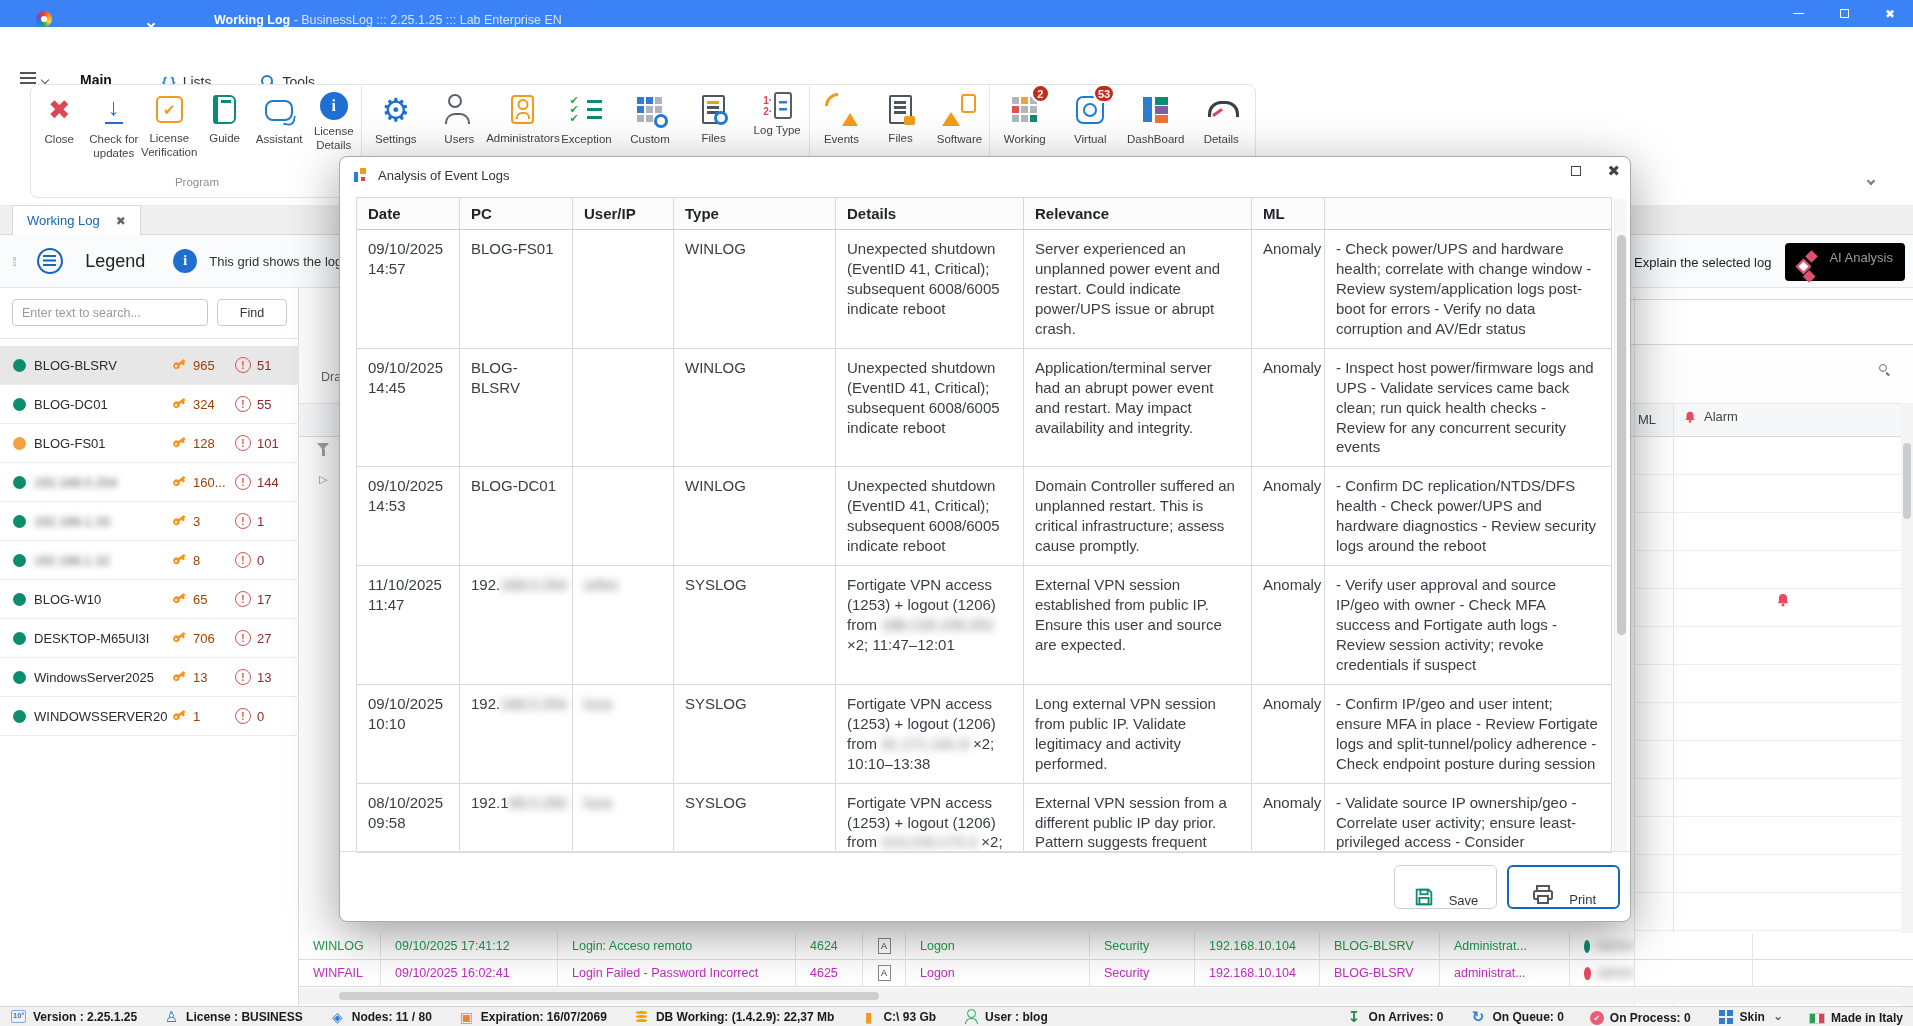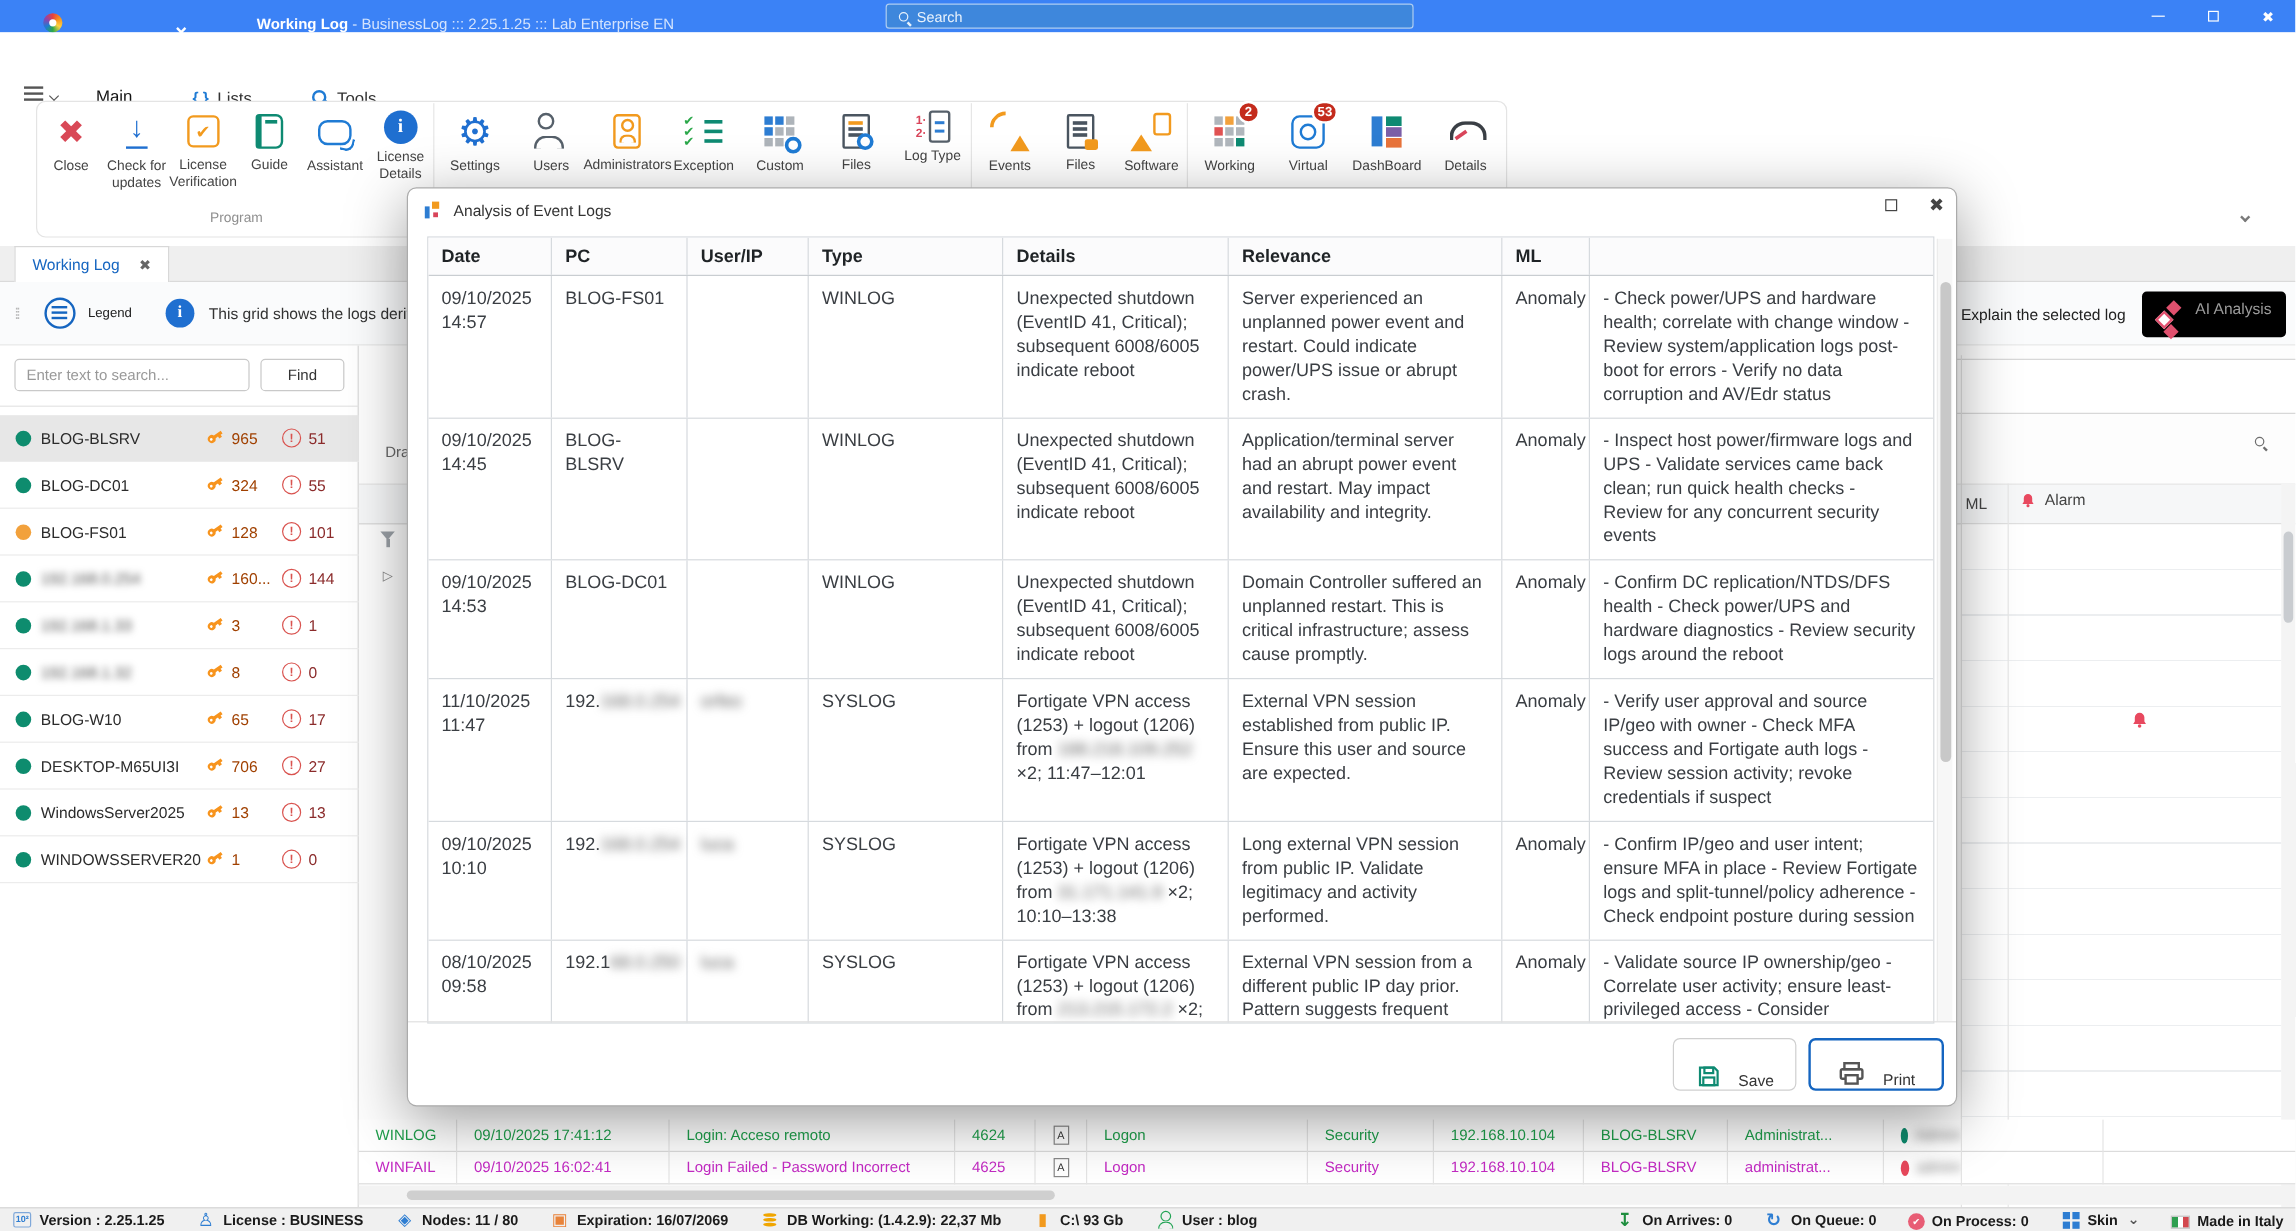--- a/index.html
+++ b/index.html
@@ -25,21 +25,21 @@
   .minbar{width:11px;height:1.5px;background:#fff}
   .maxbox{width:9px;height:9px;border:1.2px solid #fff}
 
   
   .rtabrow{left:0;top:27px;width:1913px;height:55px;background:#fff}
   .hamb{left:20px;top:45px;width:16px;height:12px;border-top:2px solid #555;border-bottom:2px solid #555;position:absolute}
   .hamb::before{content:"";position:absolute;left:0;top:3px;width:16px;height:2px;background:#555}
   .hamb::after{content:"";position:absolute;right:-12px;top:3px;width:5px;height:5px;border-right:1.6px solid #555;border-bottom:1.6px solid #555;transform:rotate(45deg)}
   .rtabs{position:absolute;left:70px;top:38px;display:flex;gap:30px;align-items:center;height:36px}
   .rtab{display:flex;align-items:center;gap:7px;font-size:14px;color:#333;padding:6px 10px 9px 10px}
-  .rtab[data-active="true"]{font-weight:400;color:#111;border-bottom:3px solid #1464C4}
+  .rtab[data-active="true"]{font-weight:700;color:#111;border-bottom:3px solid #1464C4}
   .tabico{display:inline-flex;align-items:center;justify-content:center}
   .tabico[data-ti="braces"]::before{content:"{ }";color:#1F7BD4;font-weight:700;font-size:13px}
   .tabico[data-ti="tools"]{width:14px;height:14px;position:relative}
   .tabico[data-ti="tools"]::before{content:"";position:absolute;left:0;top:0;width:8px;height:8px;border:2px solid #1F7BD4;border-radius:50%}
   .tabico[data-ti="tools"]::after{content:"";position:absolute;left:9px;top:9px;width:6px;height:2.5px;background:#1F7BD4;transform:rotate(45deg)}
 
   
   .ribbonstrip{left:30px;top:84px;width:1226px;height:114px;background:#fff;border:1px solid #E4E4E4;border-radius:8px}
   .rgroup{position:absolute;top:86px;height:108px;display:flex;align-items:flex-start;justify-content:space-around;padding-top:6px}
   .rgroup.bdr{border-right:1px solid #E6E6E6}
@@ -96,21 +96,21 @@
   
   .tabstrip{left:0;top:205px;width:1913px;height:30px;background:#EFEFEF;border-bottom:1px solid #DADADA}
   .doctab{position:absolute;left:12px;top:205px;height:30px;background:#fff;border:1px solid #D8D8D8;border-bottom:none;display:flex;align-items:center;gap:16px;padding:0 14px;color:#1565C0;font-size:13px}
   .doctab .x{color:#666;font-size:12px}
 
   
   .toolrow{left:0;top:235px;width:1913px;height:53px;background:#FAFBFC;border-bottom:1px solid #E3E3E3;display:flex;align-items:center}
   .dragdots{color:#B7B7B7;font-size:13px;letter-spacing:-2px;margin-left:12px}
   .legend-ic{width:26px;height:26px;border:2.5px solid #1565C0;border-radius:50%;position:relative;margin-left:22px}
   .legend-ic::before{content:"";position:absolute;left:4px;top:5px;width:13px;height:2.2px;background:#1565C0;box-shadow:0 4.5px #1565C0,0 9px #1565C0}
-  .legend-lbl{margin-left:10px;font-size:11px;color:#222}
+  .legend-lbl{margin-left:22px;font-size:18px;color:#222}
   .info-ic{width:24px;height:24px;background:#1F6FD0;border-radius:50%;color:#fff;display:flex;align-items:center;justify-content:center;font-family:"Liberation Serif",serif;font-weight:700;font-size:14px;margin-left:28px}
   .info-txt{margin-left:12px;font-size:13px;color:#333;white-space:nowrap;overflow:hidden}
   .tool-right{position:absolute;right:8px;top:243px;display:flex;align-items:center;gap:14px}
   .dia{position:relative;width:24px;height:24px;flex:0 0 24px}
   .dia::before{content:"";width:9px;height:9px;transform:rotate(45deg);position:absolute;left:10px;top:2px;background:var(--dc)}
   .dia::after{content:"";width:7px;height:7px;border:2px solid var(--dc);transform:rotate(45deg);position:absolute;left:1px;top:11px;background:#fff;box-shadow:11px 3px 0 -1px var(--dc)}
   .explain-lbl{font-size:13px;color:#222;white-space:nowrap}
   .aibtn{display:flex;align-items:flex-start;gap:8px;background:#000000;border-radius:4px;padding:7px 12px}
   .aibtn span{color:#9B9B9B;font-size:13px;white-space:nowrap}
 
@@ -224,24 +224,20 @@
 </style>
 </head>
 <body>
 
 <div id="app">
 
   <div class="titlebar abs">
     <div class="appdot"></div>
     <span class="chev tb-chev"></span>
     <div class="tb-title"><b>Working Log</b><span> - BusinessLog ::: 2.25.1.25 ::: Lab Enterprise EN</span></div>
-    <div class="tb-search">
-      <span class="mag"></span>
-      <span>Search</span>
-    </div>
     <div class="winbtns">
       <div class="winbtn">
           <span class="minbar"></span>
         </div>
       <div class="winbtn">
           <span class="maxbox"></span>
         </div>
       <div class="winbtn">✖</div>
     </div>
   </div>

